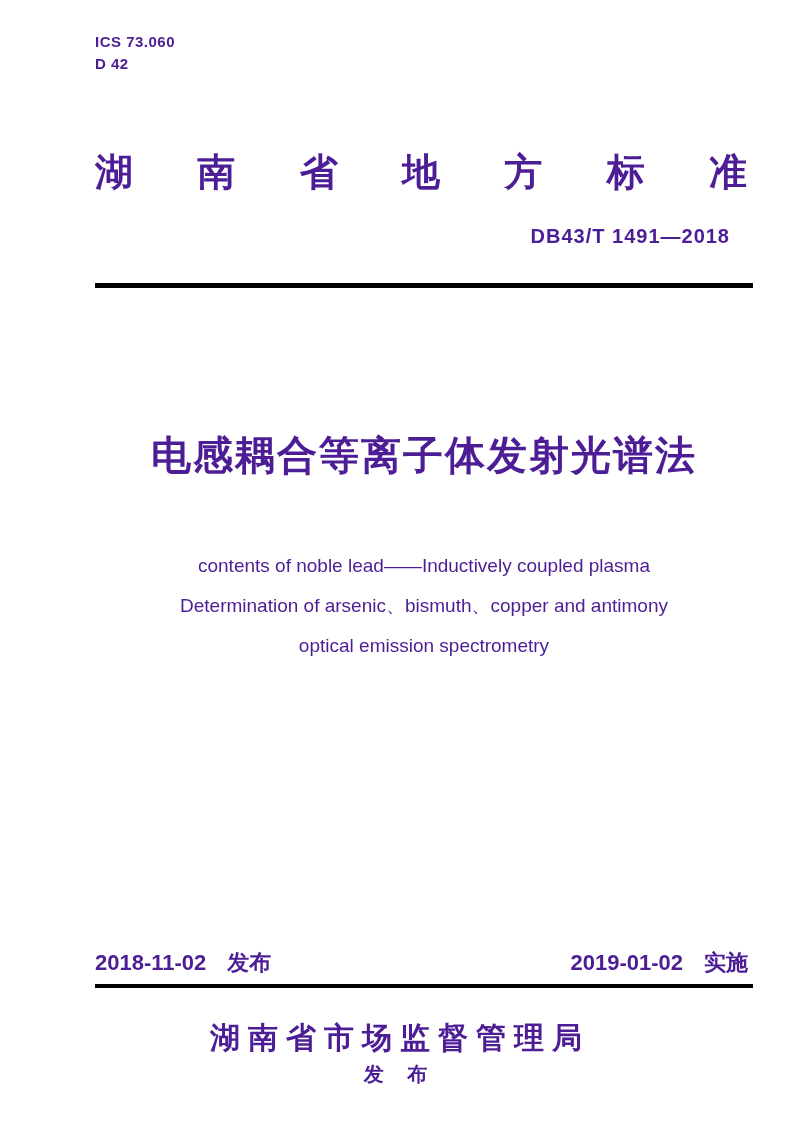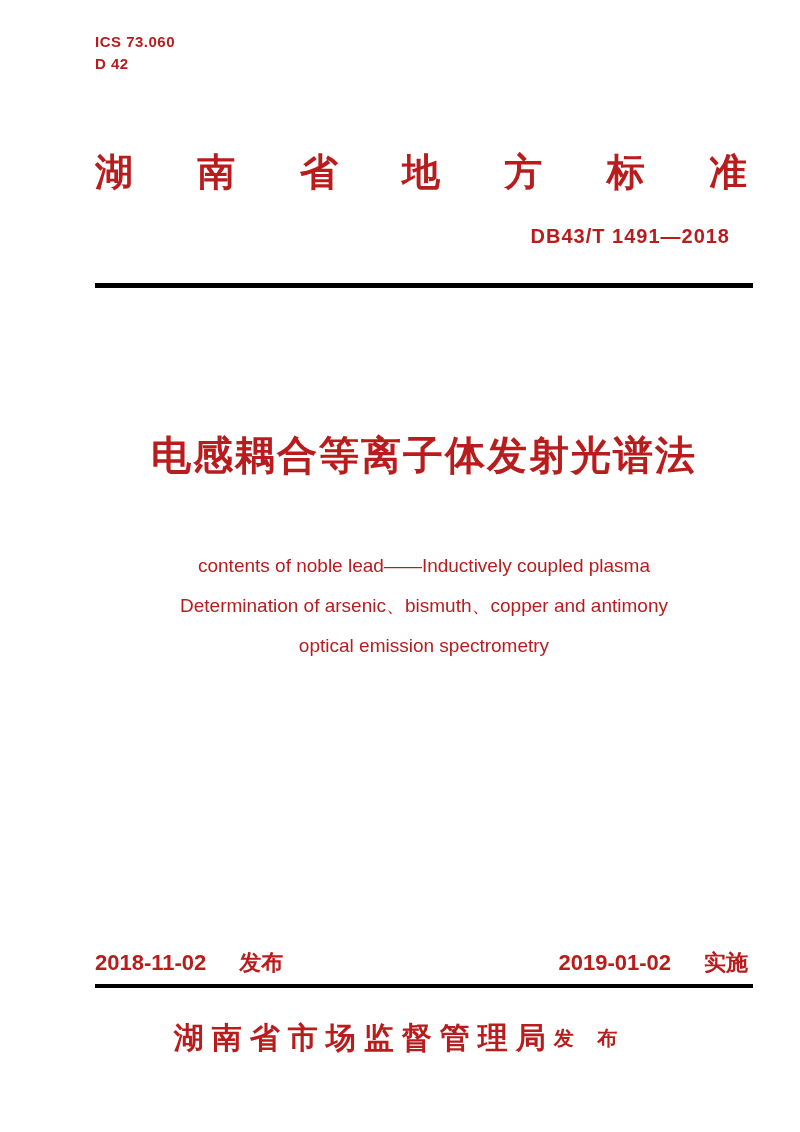--- a/index.html
+++ b/index.html
@@ -5,21 +5,21 @@
   html, body {
     margin: 0;
     padding: 0;
     background: #ffffff;
   }
   .page {
     position: relative;
     width: 800px;
     height: 1132px;
     background: #ffffff;
-    color: #b91c1c;
+    color: #4c1d95;
     font-family: "Liberation Sans", sans-serif;
     overflow: hidden;
   }
   .ics-block {
     position: absolute;
     left: 95px;
     top: 31px;
     font-size: 15px;
     line-height: 22px;
     font-weight: 600;
@@ -92,41 +92,41 @@
     width: 653px;
     display: flex;
     justify-content: space-between;
     font-size: 22px;
     line-height: 28px;
     font-weight: bold;
   }
   .date-cell {
     display: flex;
     align-items: baseline;
-    gap: 12px;
   }
   .date-label {
     margin-left: 21px;
   }
   .rule-bottom {
     position: absolute;
     left: 95px;
     top: 984px;
     width: 658px;
     height: 4px;
     background: #000000;
   }
   .publisher-row {
     position: absolute;
     left: 0;
     top: 1020px;
     width: 800px;
     display: flex;
     justify-content: center;
     align-items: center;
+    flex-direction: column;
   }
   .publisher-name {
     font-size: 30px;
     line-height: 36px;
     font-weight: bold;
     letter-spacing: 8px;
   }
   .publisher-suffix {
     font-size: 20px;
     line-height: 36px;

